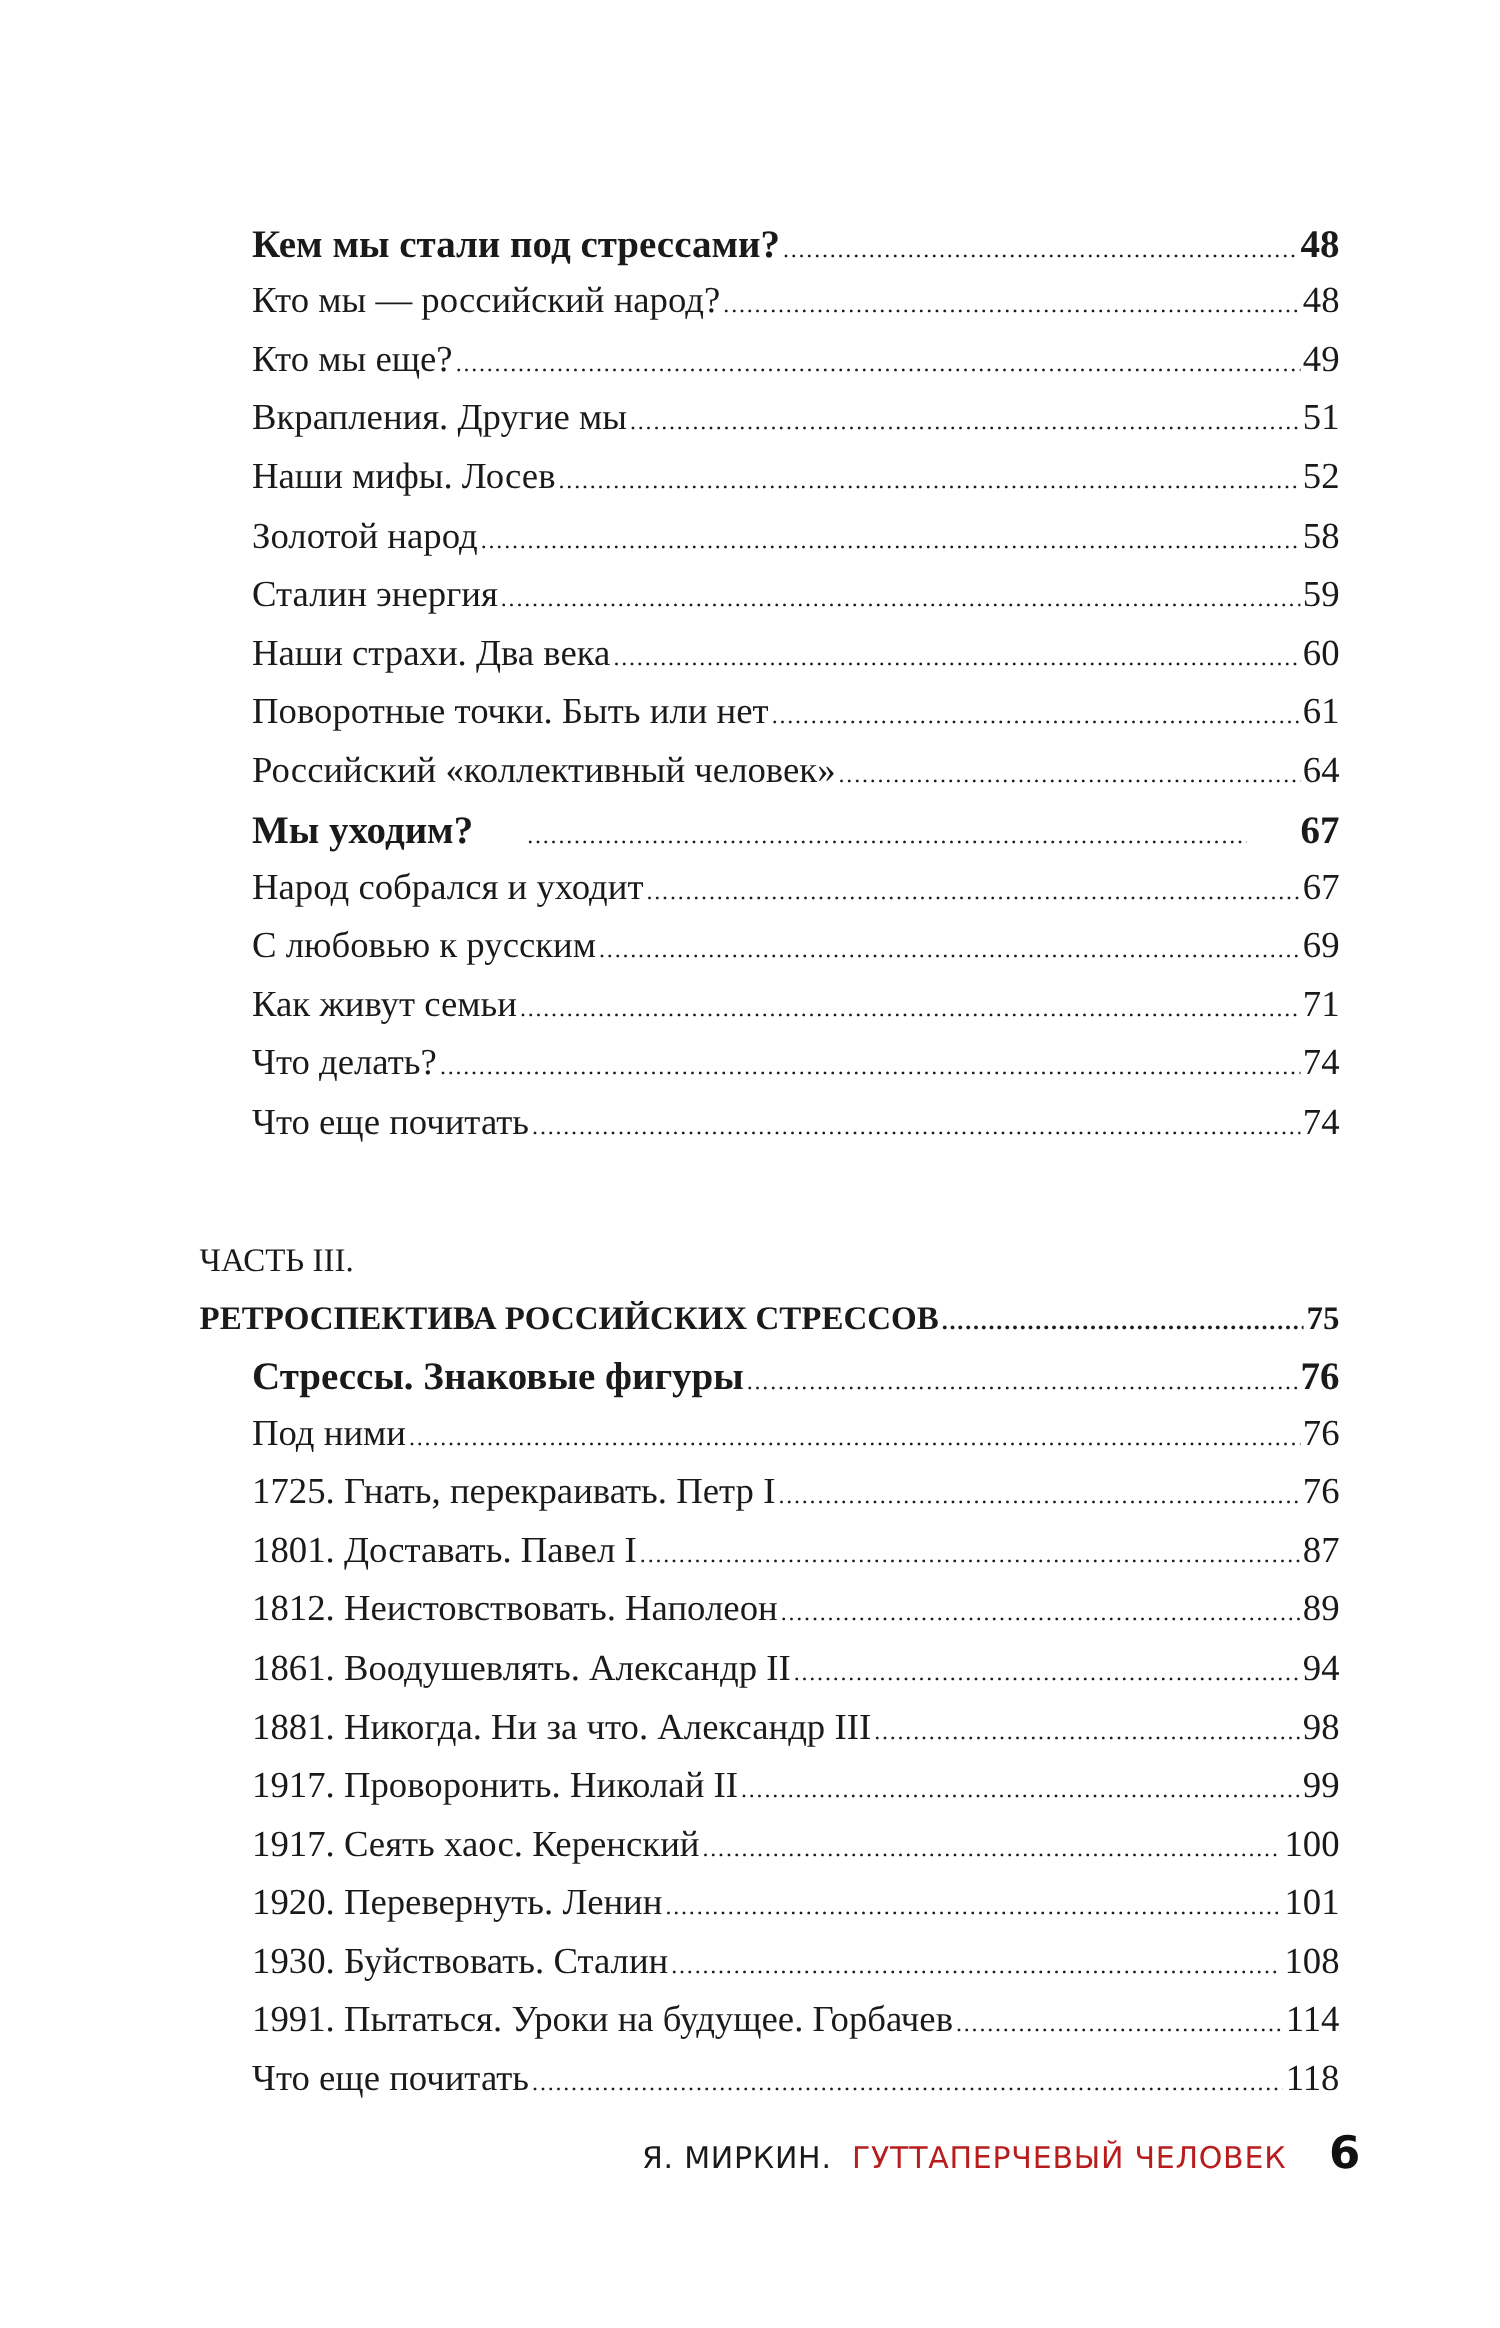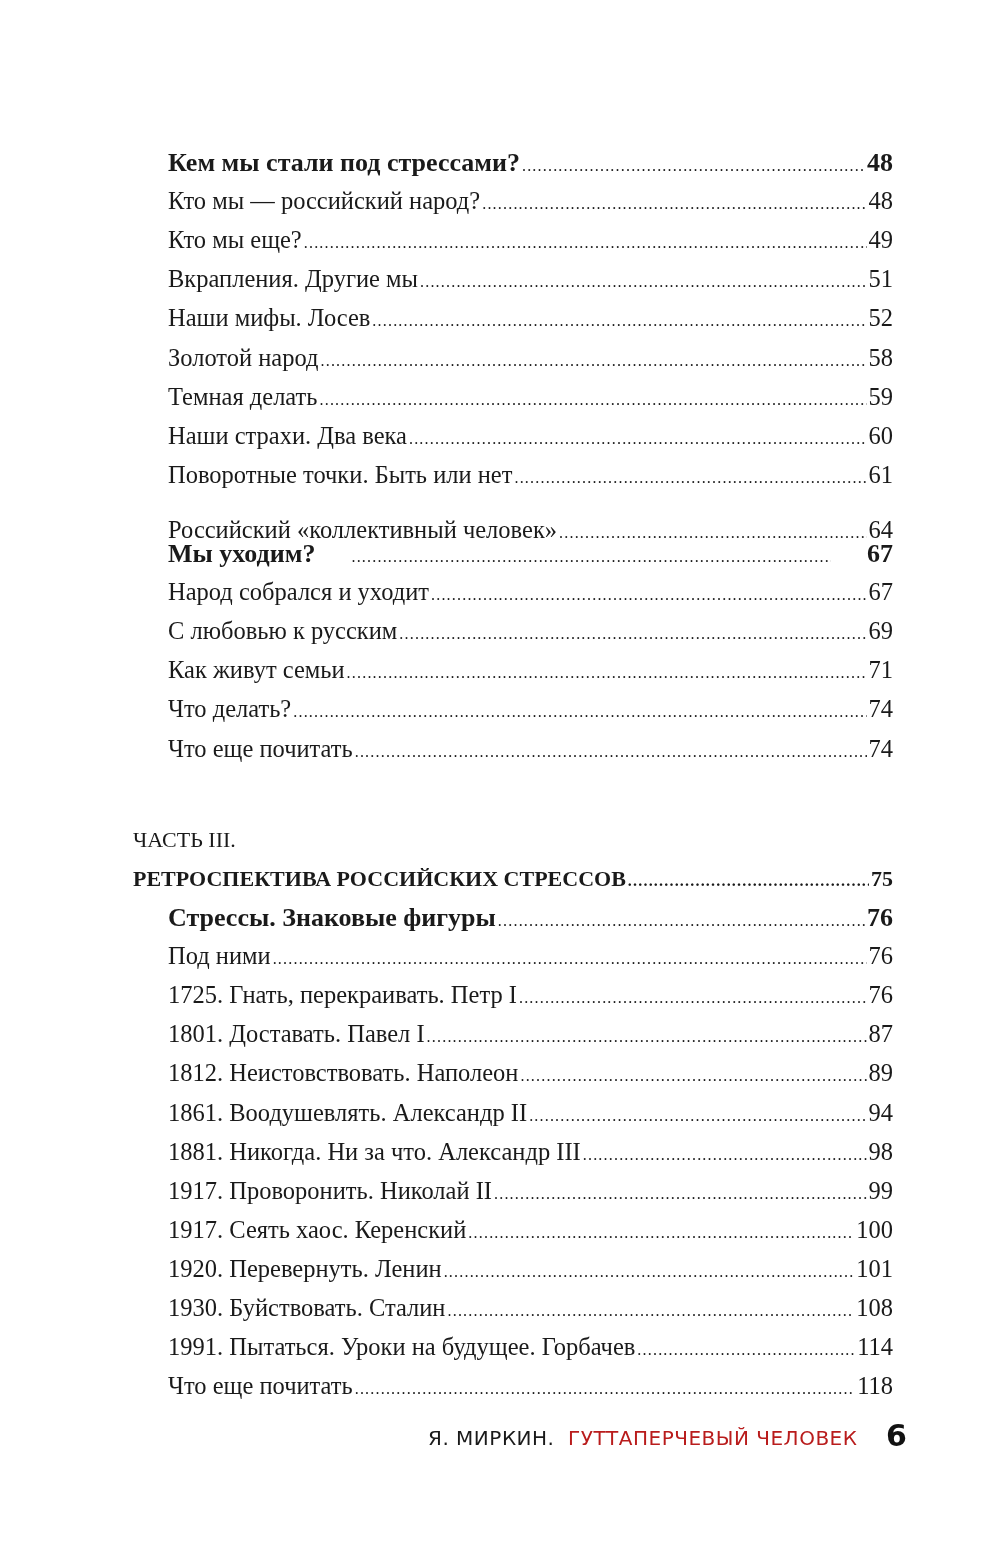--- a/index.html
+++ b/index.html
@@ -52,35 +52,35 @@
       <span class="title">Наши мифы. Лосев</span>
       <span class="leader"></span>
       <span class="page">52</span>
     </div>
     <div class="row entry" style="top: 343.5px;">
       <span class="title">Золотой народ</span>
       <span class="leader"></span>
       <span class="page">58</span>
     </div>
     <div class="row entry" style="top: 382.6px;">
-      <span class="title">Темная делать</span>
+      <span class="title">Сталин энергия</span>
       <span class="leader"></span>
       <span class="page">59</span>
     </div>
     <div class="row entry" style="top: 421.7px;">
       <span class="title">Наши страхи. Два века</span>
       <span class="leader"></span>
       <span class="page">60</span>
     </div>
     <div class="row entry" style="top: 460.8px;">
       <span class="title">Поворотные точки. Быть или нет</span>
       <span class="leader"></span>
       <span class="page">61</span>
     </div>
-    <div class="row entry" style="top: 499.9px; margin-top: 16px;">
+    <div class="row entry" style="top: 499.9px;">
       <span class="title">Российский «коллективный человек»</span>
       <span class="leader"></span>
       <span class="page">64</span>
     </div>
     <div class="row section" style="top: 539px; gap: 34px;">
       <span class="title">Мы уходим?</span>
       <span class="leader"></span>
       <span class="page">67</span>
     </div>
     <div class="row entry" style="top: 578.1px;">

